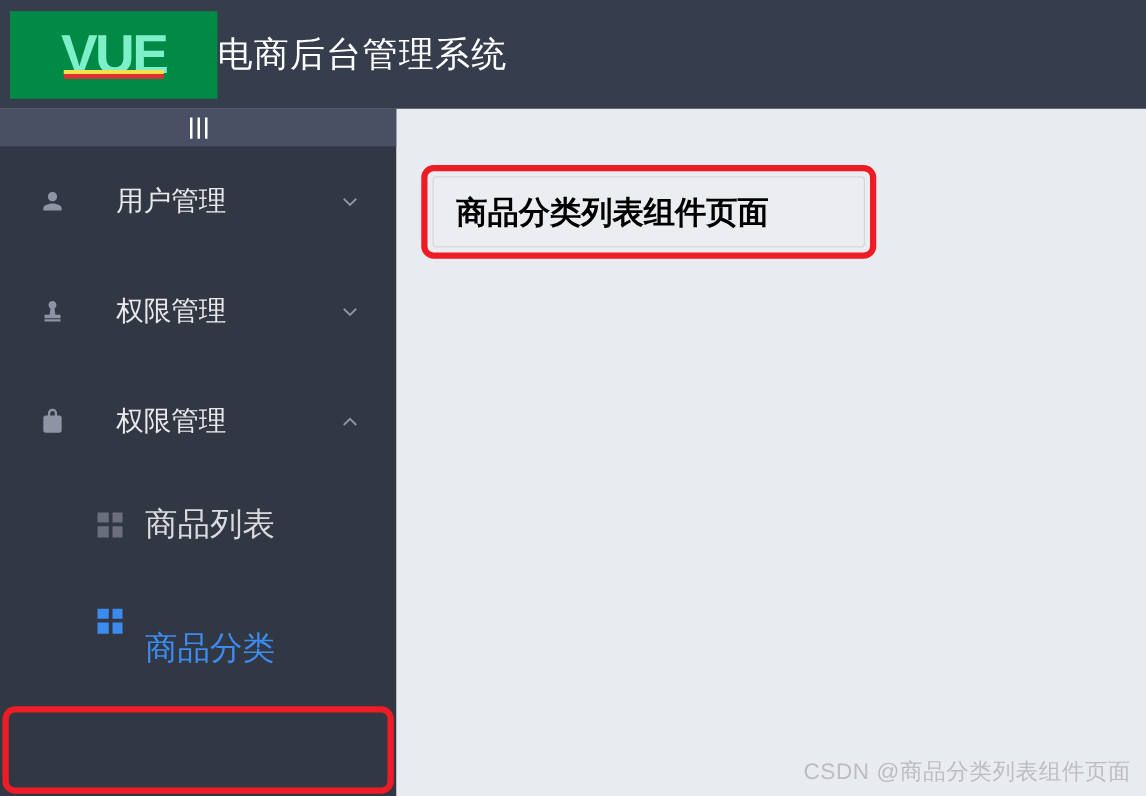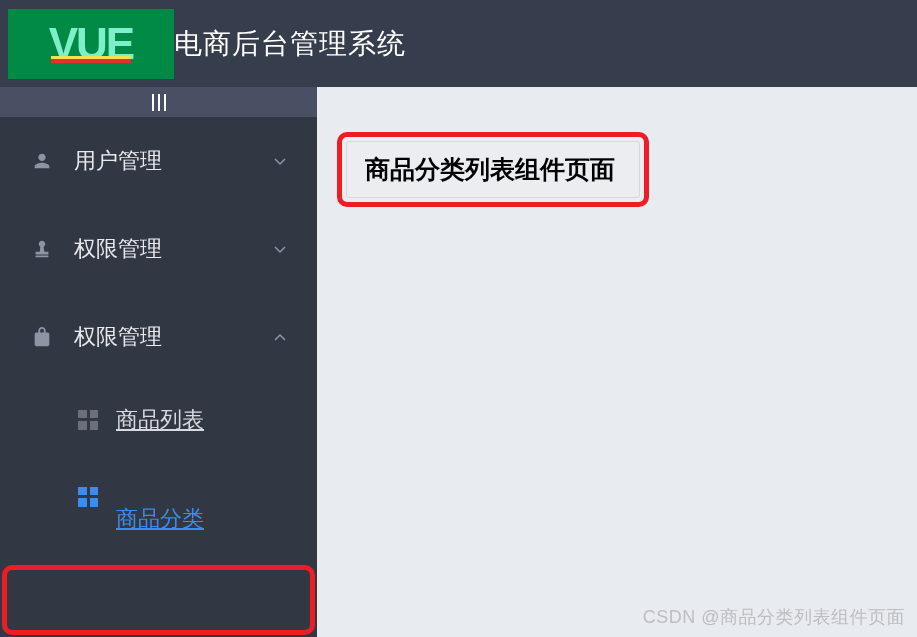--- a/index.html
+++ b/index.html
@@ -79,20 +79,21 @@
       height: 17px;
       background: #fff;
     }
     .menu-item {
       height: 88px;
       display: flex;
       align-items: center;
       padding: 0 30px;
       cursor: pointer;
       position: relative;
+      gap: 19px;
     }
     .menu-icon {
       width: 24px;
       height: 24px;
       margin-right: 20px;
       display: flex;
       align-items: center;
       justify-content: center;
       fill: #8e94a3;
     }
@@ -129,23 +130,22 @@
       grid-template-rows: 1fr 1fr;
       gap: 3px;
     }
     .submenu-icon span {
       background: #6b6f7c;
     }
     .submenu-item.active .submenu-icon span {
       background: #3c8cf0;
     }
     .submenu-label {
-      font-size: 22px;
+      font-size: 26px;
       color: #d8dae0;
-      text-decoration: underline;
     }
     .submenu-item.active .submenu-label {
       color: #3c8cf0;
       margin-top: 44px;
     }
     .highlight-box-menu {
       position: absolute;
       left: 2px;
       right: 2px;
       bottom: 2px;
@@ -154,21 +154,21 @@
       border-radius: 10px;
       pointer-events: none;
     }
     .main {
       flex: 1;
       padding: 45px 20px;
       position: relative;
     }
     .content-card {
       position: relative;
-      width: 312px;
+      width: 364px;
       height: 75px;
       border: 5px solid #ee1c25;
       border-radius: 10px;
       background: #ecedf1;
       display: flex;
       align-items: center;
       justify-content: center;
     }
     .content-inner {
       border: 1px solid #d6d7dc;

